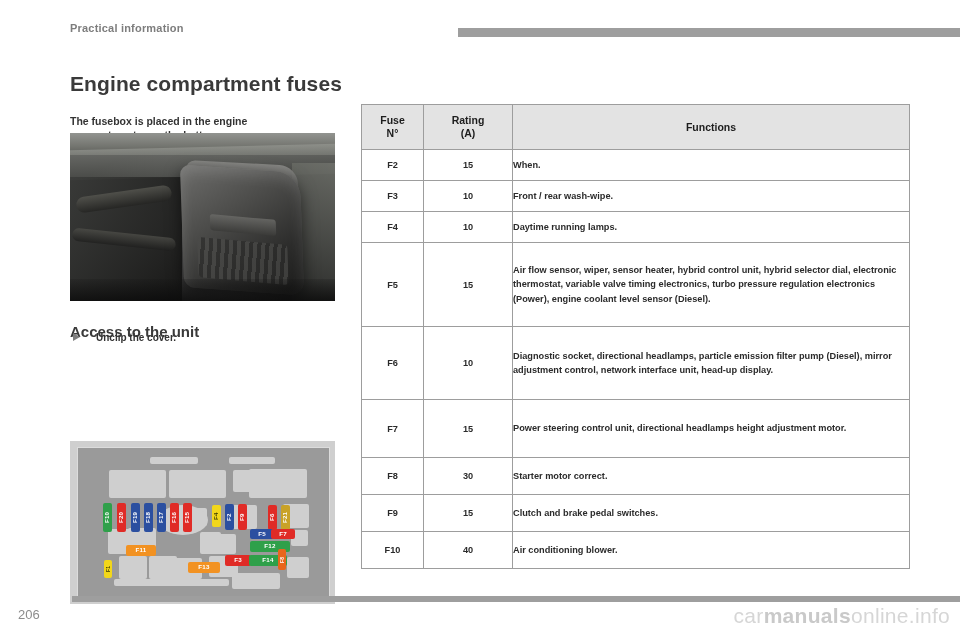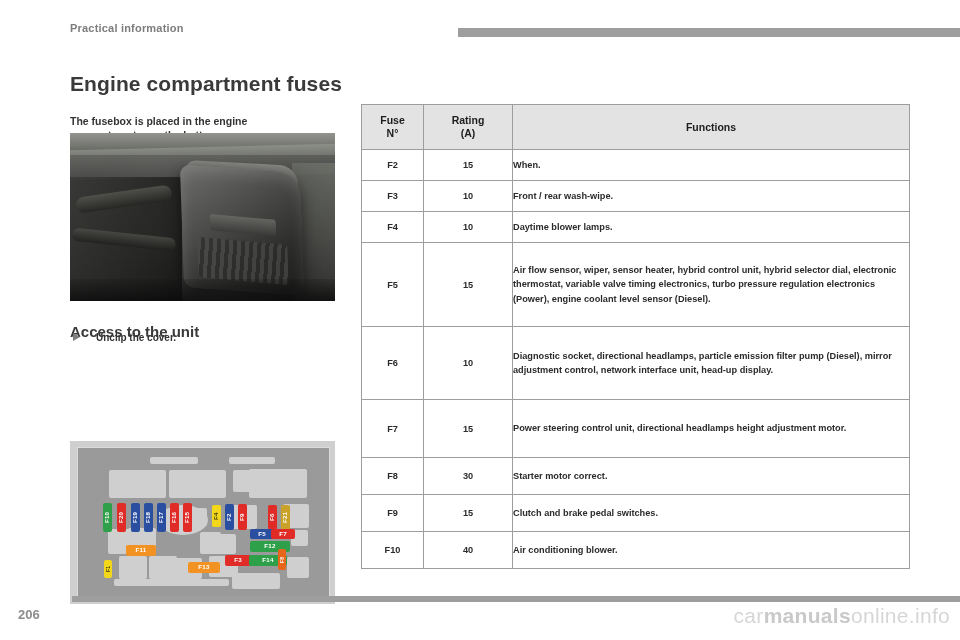--- a/index.html
+++ b/index.html
@@ -138,21 +138,21 @@
     background:#ffffff;
     font-size:9.2px;font-weight:bold;color:#2b2b2b;
     filter:blur(.5px);
   }
   td.c-num,td.c-rate{text-align:center;vertical-align:middle;}
   td.c-fn{text-align:left;vertical-align:middle;padding:5px 8px;line-height:14.5px;}
 
   
   #page-number{
     position:absolute;left:18px;top:607px;
-    font-size:13px;font-weight:bold;color:#8c8c8c;
+    font-size:13px;font-weight:normal;color:#8c8c8c;
     filter:blur(.5px);
   }
   #foot-bar{
     position:absolute;left:72px;top:596px;width:888px;height:6px;background:#9e9e9e;
   }
   #watermark{
     position:absolute;right:10px;top:604px;
     font-size:21px;color:#d6d6d6;letter-spacing:.3px;
     font-family:"Liberation Sans", sans-serif;
   }
@@ -271,21 +271,21 @@
       <td class="c-fn">When.</td>
     </tr>
     <tr style="height:31px">
       <td class="c-num">F3</td>
       <td class="c-rate">10</td>
       <td class="c-fn">Front / rear wash-wipe.</td>
     </tr>
     <tr style="height:31px">
       <td class="c-num">F4</td>
       <td class="c-rate">10</td>
-      <td class="c-fn">Daytime blower lamps.</td>
+      <td class="c-fn">Daytime running lamps.</td>
     </tr>
     <tr style="height:84px">
       <td class="c-num">F5</td>
       <td class="c-rate">15</td>
       <td class="c-fn">Air flow sensor, wiper, sensor heater, hybrid control unit, hybrid selector dial, electronic thermostat, variable valve timing electronics, turbo pressure regulation electronics (Power), engine coolant level sensor (Diesel).</td>
     </tr>
     <tr style="height:73px">
       <td class="c-num">F6</td>
       <td class="c-rate">10</td>
       <td class="c-fn">Diagnostic socket, directional headlamps, particle emission filter pump (Diesel), mirror adjustment control, network interface unit, head-up display.</td>

